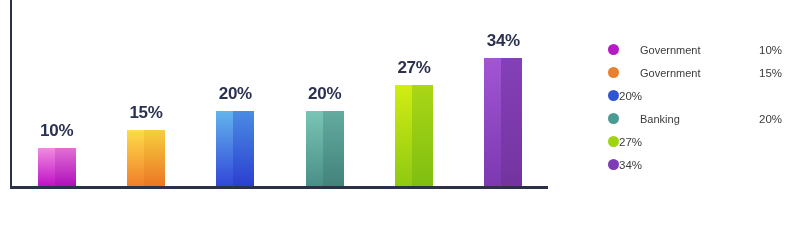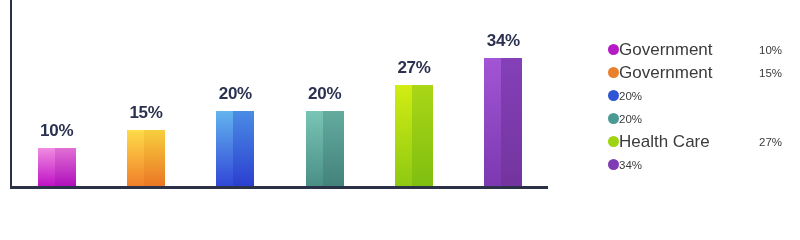--- a/index.html
+++ b/index.html
@@ -78,22 +78,22 @@
     display: flex;
     align-items: center;
     height: 23px;
   }
   .legend-dot {
     width: 11px; height: 11px;
     border-radius: 50%;
     flex: 0 0 auto;
   }
   .legend-label {
-    margin-left: 0;
-    font-size: 17px;
+    margin-left: 21px;
+    font-size: 11px;
     color: #3b3b3b;
     white-space: nowrap;
     flex: 1 1 auto;
   }
   .legend-value {
     font-size: 11.5px;
     color: #3b3b3b;
     text-align: left;
     width: 34px;
     flex: 0 0 auto;
@@ -163,25 +163,25 @@
         <span class="legend-dot" style="background: rgb(232, 128, 44);"></span>
         <span class="legend-label">Government</span>
         <span class="legend-value">15%</span>
       </div>
       <div class="legend-row">
         <span class="legend-dot" style="background: rgb(47, 85, 212);"></span>
         <span class="legend-value">20%</span>
       </div>
       <div class="legend-row">
         <span class="legend-dot" style="background: rgb(74, 155, 148);"></span>
+        <span class="legend-label">Banking</span>
         <span class="legend-value">20%</span>
       </div>
       <div class="legend-row">
         <span class="legend-dot" style="background: rgb(158, 212, 17);"></span>
-        <span class="legend-label">Health Care</span>
         <span class="legend-value">27%</span>
       </div>
       <div class="legend-row">
         <span class="legend-dot" style="background: rgb(126, 60, 181);"></span>
         <span class="legend-value">34%</span>
       </div>
     </div>
 
 </div>
 

